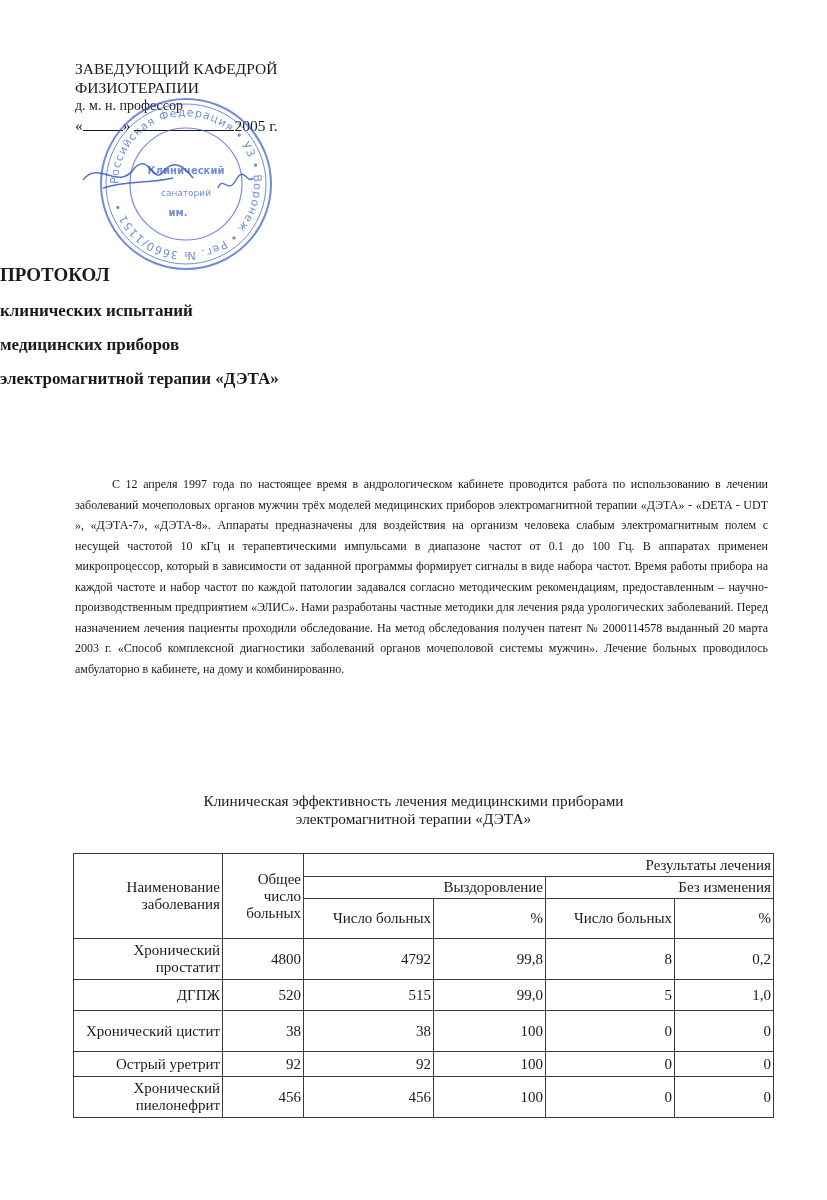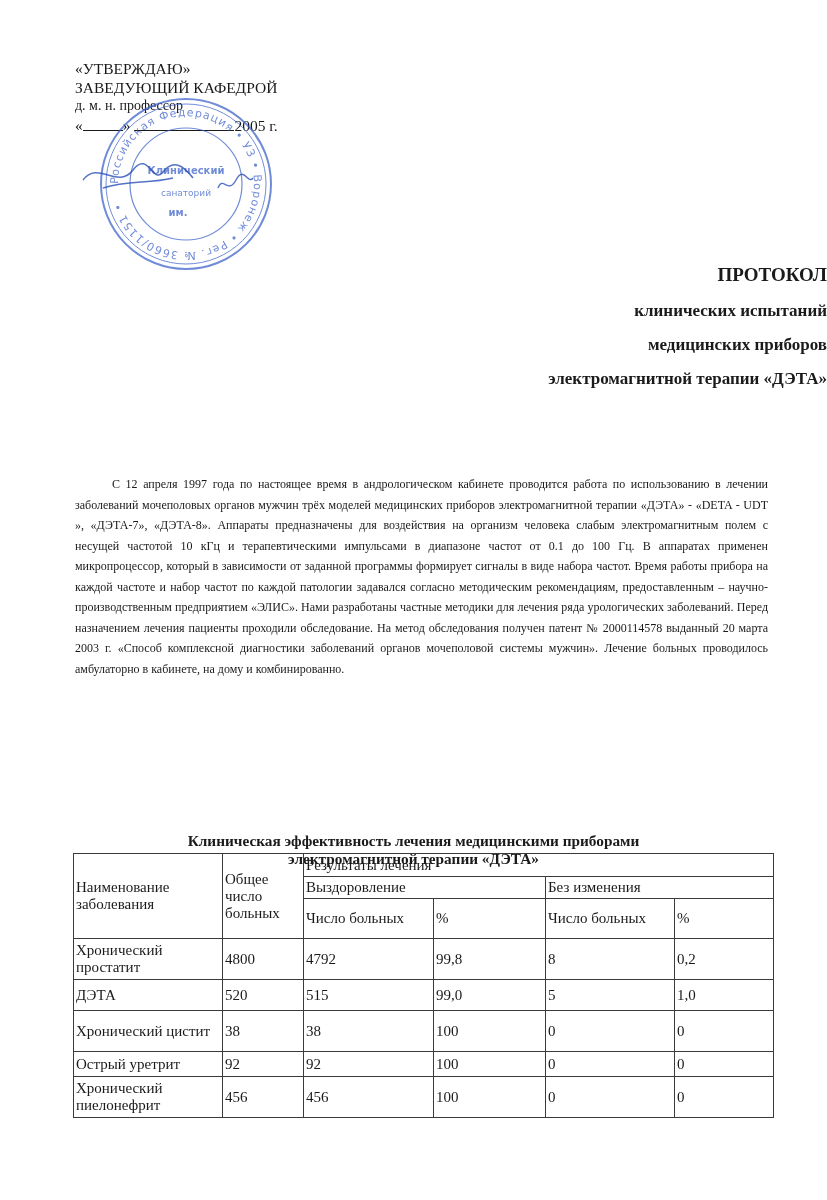--- a/index.html
+++ b/index.html
@@ -13,56 +13,56 @@
     .approval .line { white-space: nowrap; }
     .approval .small { font-size: 14px; }
     .approval .sign-line { padding-left: 152px; }
     .approval .u { display: inline-block; border-bottom: 1px solid #1a1a1a; height: 14px; vertical-align: baseline; }
     .stamp {
       position: absolute; left: 98px; top: 96px; width: 176px; height: 176px; z-index: 3; opacity: 0.72;
       pointer-events: none;
     }
     .signature { position: absolute; left: 78px; top: 150px; width: 180px; height: 60px; z-index: 4; opacity: 0.8; }
     .title-block {
-      position: absolute; left: 0; width: 827px; top: 256px; text-align: right; font-weight: bold;
+      position: absolute; left: 0; width: 827px; top: 256px; text-align: left; font-weight: bold;
     }
     .title-block .t1 { font-size: 19px; height: 38px; line-height: 38px; }
     .title-block .t2 { font-size: 17px; height: 34px; line-height: 34px; }
     .body-text {
       position: absolute; left: 75px; top: 474px; width: 693px; font-size: 12px; line-height: 20.5px;
       text-align: justify;
     }
     .body-text p { margin: 0; text-indent: 37px; }
     .table-caption {
-      position: absolute; left: 0; width: 827px; top: 792px; text-align: center; font-weight: bold;
-      font-size: 15.3px; line-height: 18px; margin-top: 40px;
+      position: absolute; left: 0; width: 827px; top: 792px; text-align: center; font-weight: normal;
+      font-size: 15.3px; line-height: 18px;
     }
     table.results {
       position: absolute; left: 73px; top: 853px; width: 700px; border-collapse: collapse;
       font-size: 15px; line-height: 17px; table-layout: fixed;
     }
     table.results td, table.results th {
-      border: 1px solid #3a3a3a; text-align: left; vertical-align: middle; font-weight: normal; padding: 0 2px;
+      border: 1px solid #3a3a3a; text-align: right; vertical-align: middle; font-weight: normal; padding: 0 2px;
     }
     table.results col.c1 { width: 149px; }
     table.results col.c2 { width: 81px; }
     table.results col.c3 { width: 130px; }
     table.results col.c4 { width: 112px; }
     table.results col.c5 { width: 129px; }
     table.results col.c6 { width: 99px; }
     tr.h1 { height: 23px; } tr.h2 { height: 22px; font-family: Liberation Serif, serif; } tr.h3 { height: 40px; }
     tr.r-tall { height: 41px; } tr.r-short { height: 31px; } tr.r-mid { height: 25px; }
     td.pct-top { vertical-align: top; padding-top: 2px; }
   </style>
 </head>
 <body>
 
 <div class="approval">
-  <div class="line">«УТВЕРЖДАЮ»</div>
   <div class="line">ЗАВЕДУЮЩИЙ КАФЕДРОЙ</div>
+  <div class="line">ФИЗИОТЕРАПИИ</div>
   <div class="line small">д. м. н. профессор</div>
   <div class="line">
     <span>«</span><span class="u" style="width:40px"></span><span>»</span>
     <span class="u" style="width:100px"></span><span>2005 г.</span>
   </div>
 </div>
 
 <svg class="stamp" viewBox="0 0 176 176">
   <circle cx="88" cy="88" r="85" fill="none" stroke="#3a5fc8" stroke-width="2"></circle>
   <circle cx="88" cy="88" r="80" fill="none" stroke="#3a5fc8" stroke-width="1"></circle>
@@ -128,21 +128,21 @@
   <tbody>
     <tr class="r-tall">
       <td>Хронический простатит</td>
       <td>4800</td>
       <td>4792</td>
       <td>99,8</td>
       <td>8</td>
       <td>0,2</td>
     </tr>
     <tr class="r-short">
-      <td>ДЭТА</td>
+      <td>ДГПЖ</td>
       <td>520</td>
       <td>515</td>
       <td>99,0</td>
       <td>5</td>
       <td>1,0</td>
     </tr>
     <tr class="r-tall">
       <td>Хронический цистит</td>
       <td>38</td>
       <td>38</td>

